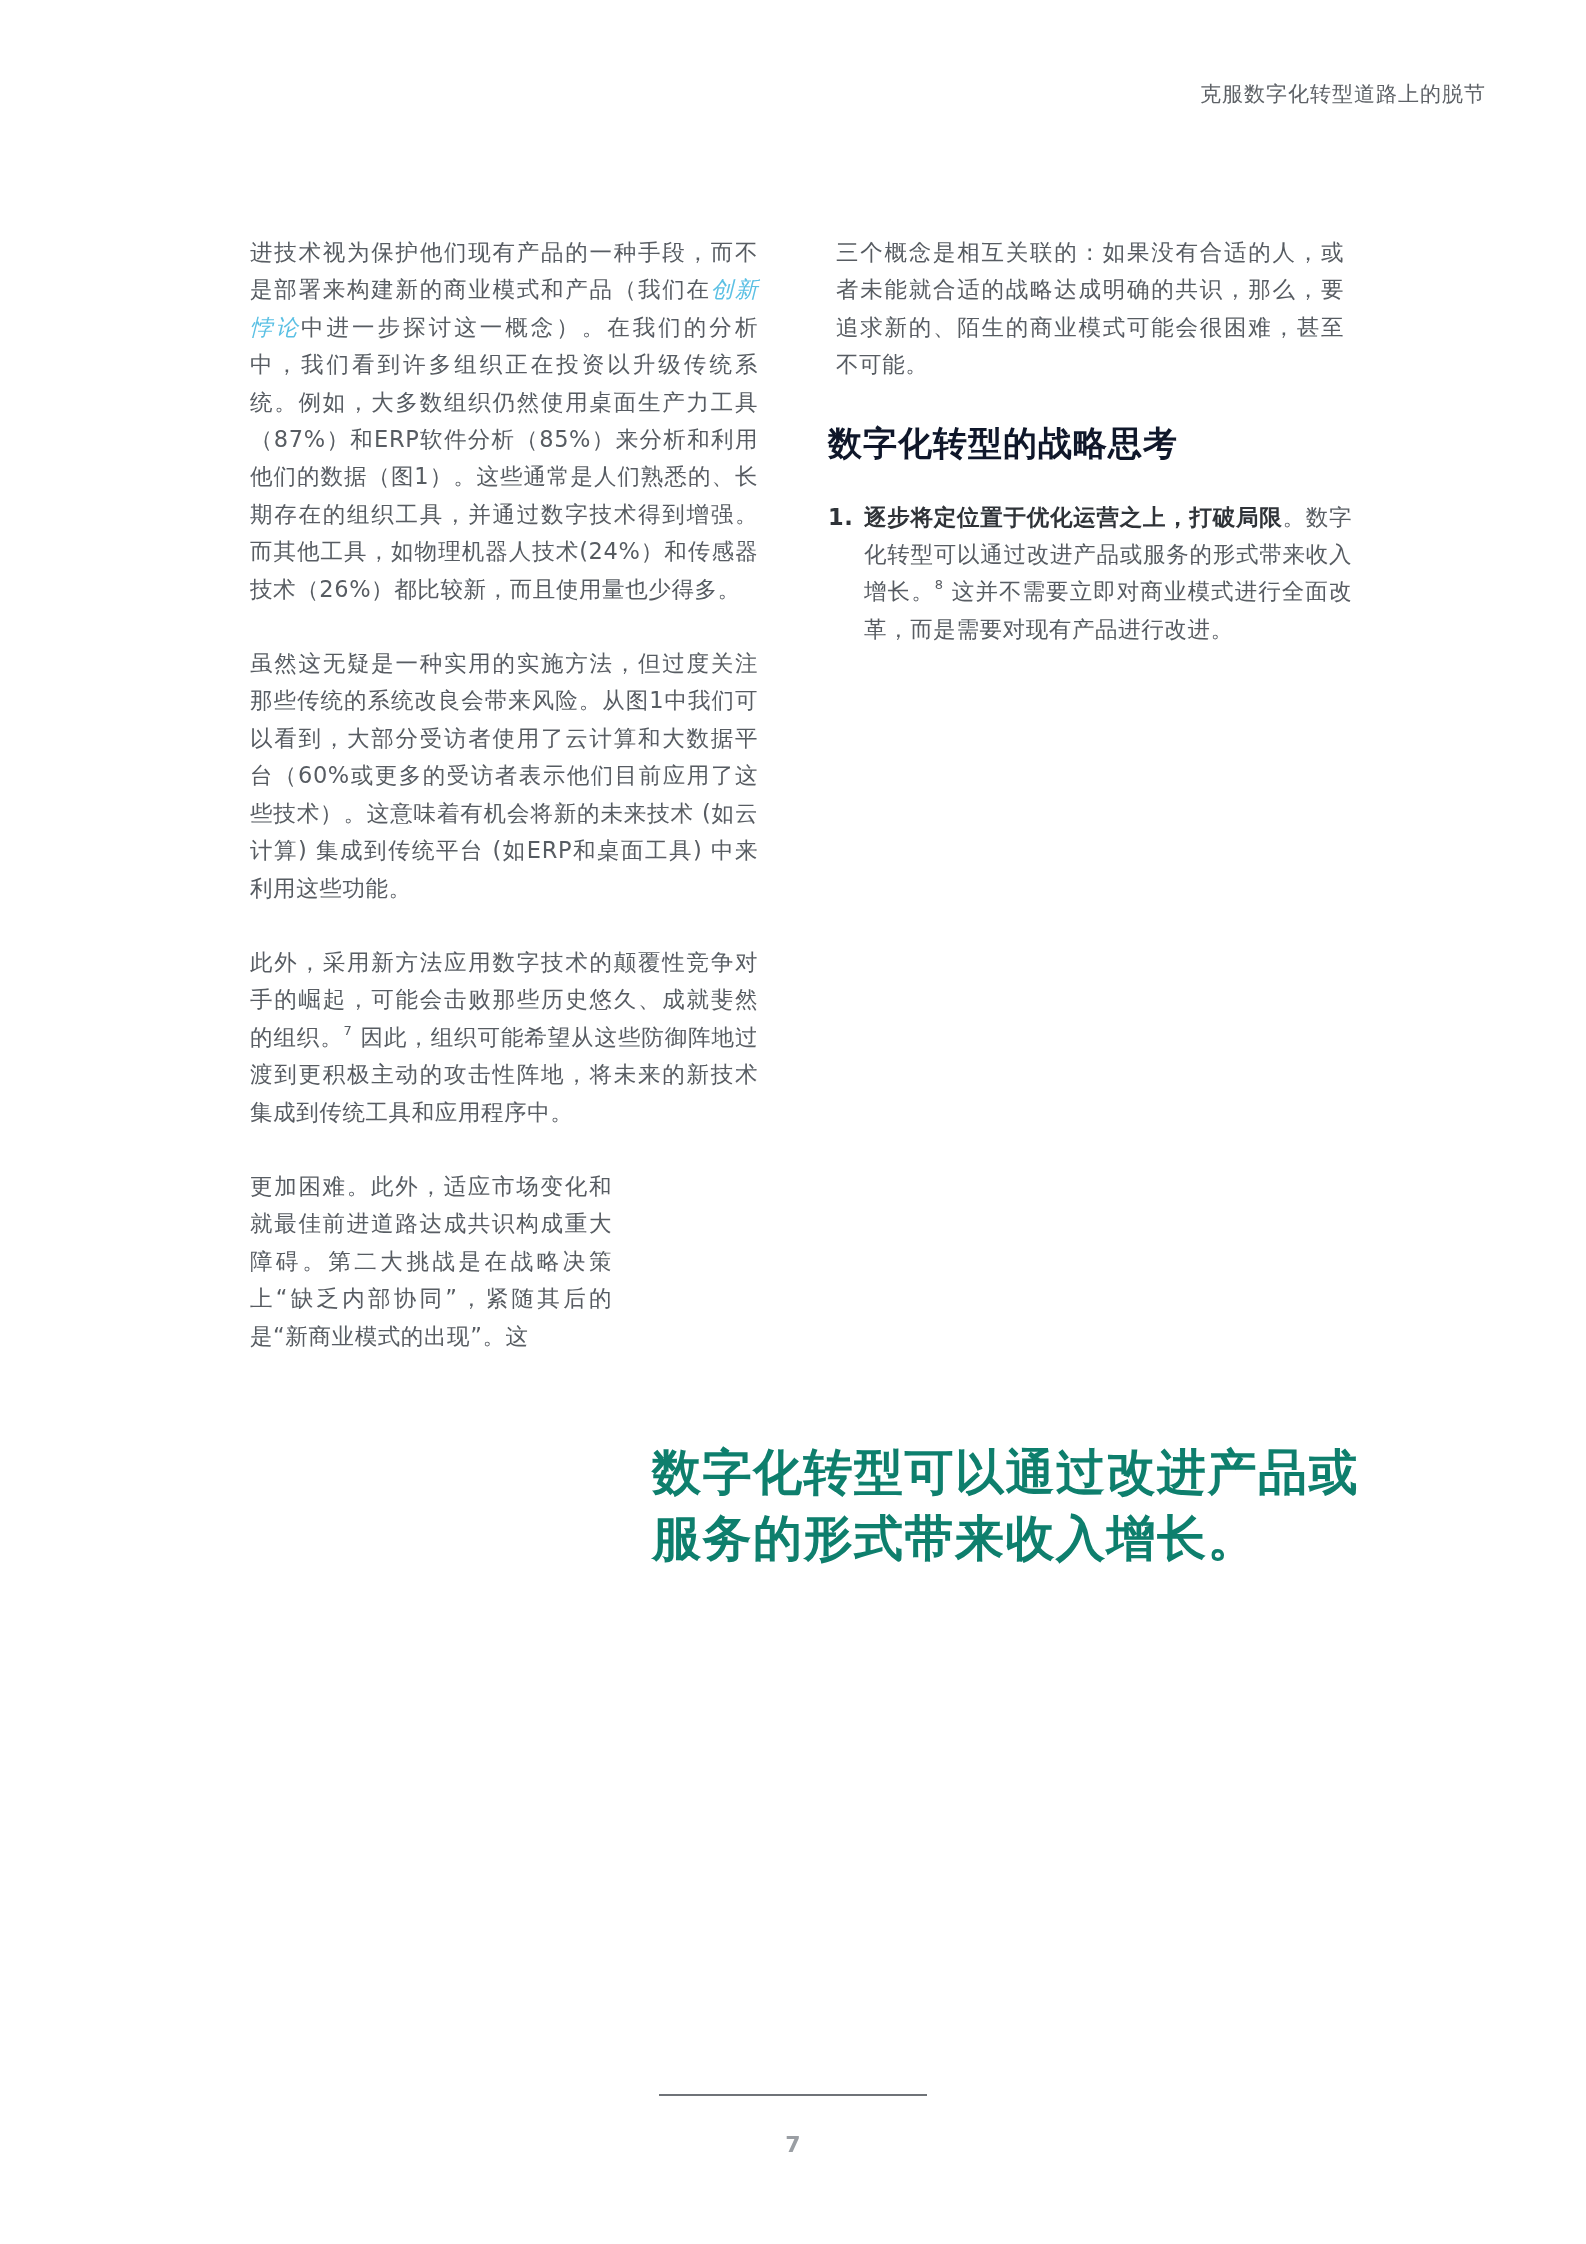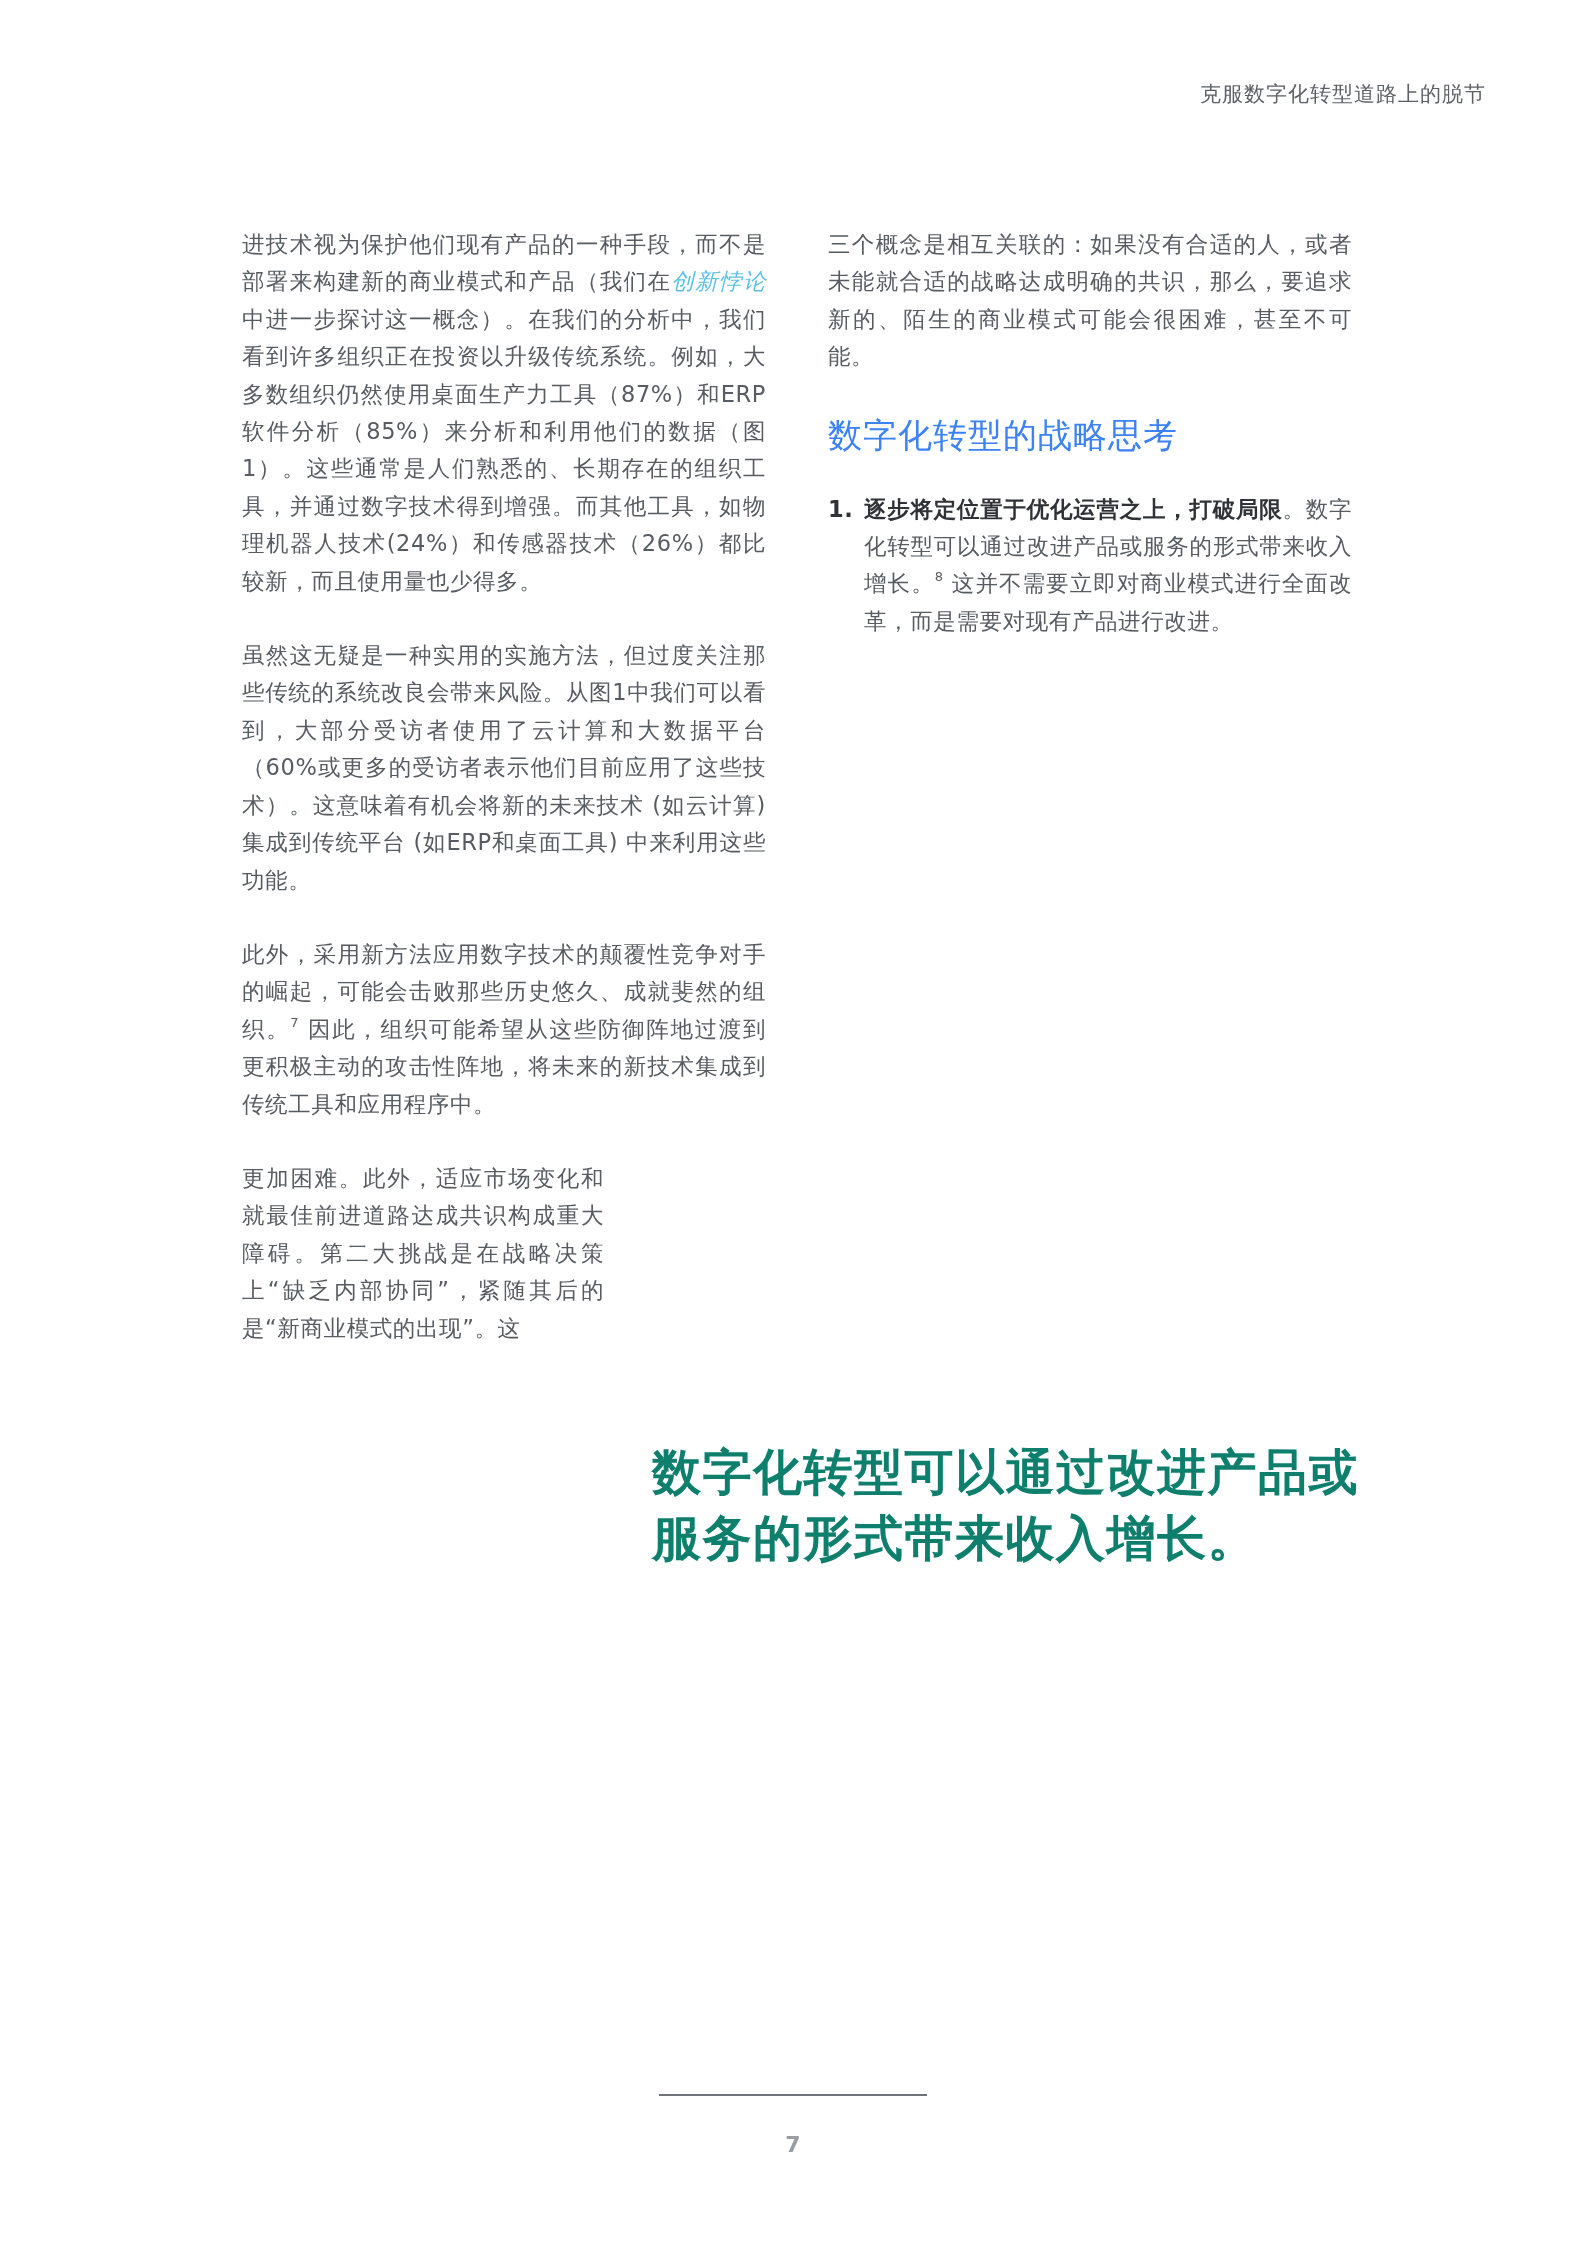--- a/index.html
+++ b/index.html
@@ -27,39 +27,39 @@
       position: absolute;
       top: 226px;
       font-size: 22.5px;
       line-height: 37.4px;
       color: #575c62;
       letter-spacing: 0.6px;
       text-align: justify;
     }
     .col-left { left: 242px; width: 524px; }
     .col-right { left: 828px; width: 524px; }
-    .col p { margin: 0; }
+    .col p { margin: 8px; }
     .para { margin-bottom: 37px !important; }
     .bold-lead { font-weight: bold; color: #2f3338; }
     .link {
       font-style: italic;
       color: #5bc0e4;
       text-decoration: none;
     }
     sup {
       font-size: 13px;
       vertical-align: 10px;
       line-height: 0;
     }
     .section-heading {
       margin: 34px 0 34px 0 !important;
       font-size: 34px;
       line-height: 44px;
-      color: #3b82f6;
-      font-weight: normal;
+      color: #0f172a;
+      font-weight: bold;
       letter-spacing: 1px;
     }
     .list-item {
       display: flex;
       margin-top: 0;
     }
     .list-num {
       width: 36px;
       flex: 0 0 36px;
       font-weight: bold;

